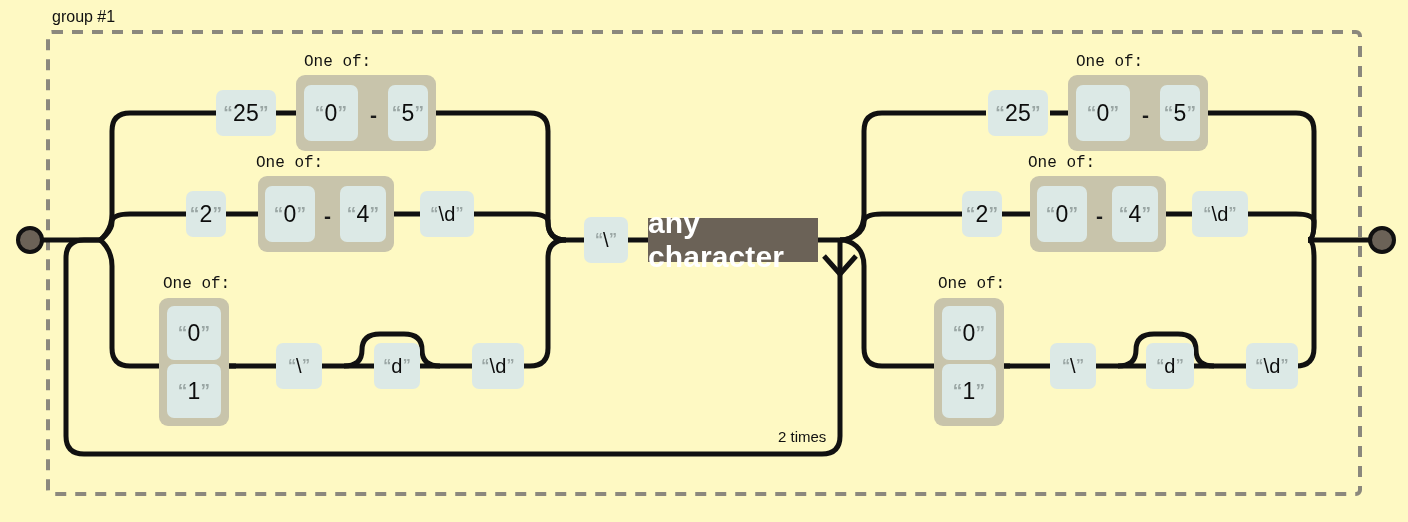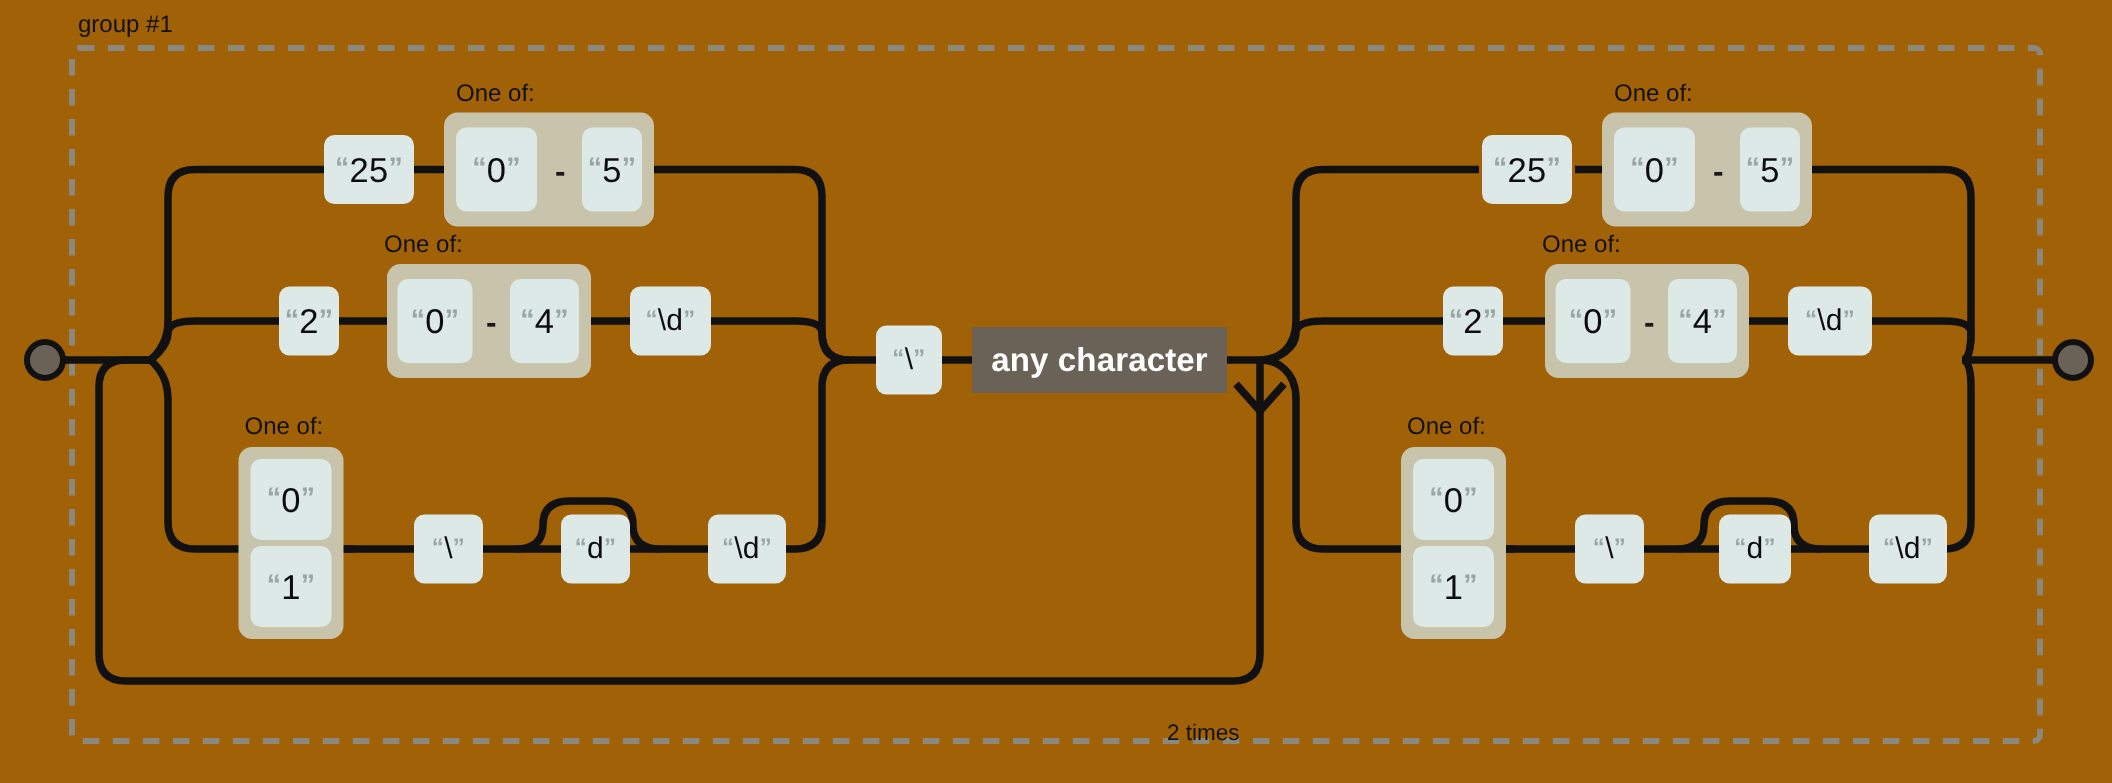--- a/index.html
+++ b/index.html
@@ -1,40 +1,40 @@
 <!DOCTYPE html>
 <html><head>
 <meta charset="utf-8">
 <style>
   html,body{margin:0;padding:0;background:#ffffff;}
   body{font-family:"Liberation Sans",sans-serif;}
-  #stage{position:relative;width:1408px;height:522px;background:#a16207;overflow:hidden;}
+  #stage{position:relative;width:1408px;height:522px;background:#fef9c3;overflow:hidden;}
   #rails{position:absolute;left:0;top:0;width:1408px;height:522px;}
 
   .lbl{position:absolute;color:#111111;font-size:17px;line-height:17px;white-space:nowrap;}
   .lbl.grp{font-size:16px;}
-  .lbl.oneof{font-size:16px;}
+  .lbl.oneof{font-size:16px;font-family:Liberation Mono, monospace;}
   .lbl.times{font-size:15px;}
 
   
   .tok{position:absolute;background:#dce9e6;border-radius:7px;
        display:flex;align-items:center;justify-content:center;
        color:#151515;font-size:23px;font-weight:bold;letter-spacing:.2px;}
   .tok .q{color:#9aa6a4;font-weight:bold;font-size:19px;}
   .tok .v{color:#0d0d0d;font-weight:normal;}
   .tok.sm{font-size:20px;}
   .tok.sm .q{font-size:16px;}
 
   
   .setbox{position:absolute;background:#c8c4ab;border-radius:9px;}
 
   
   .anychar{position:absolute;background:#6b6257;color:#ffffff;
            display:flex;align-items:center;justify-content:center;
-           font-size:22px;font-weight:bold;letter-spacing:.1px;}
+           font-size:30px;font-weight:bold;letter-spacing:.1px;}
 
   
   .dash{position:absolute;color:#1a1a1a;font-size:21px;font-weight:bold;line-height:1;}
 </style>
 </head>
 <body>
 
 <div id="stage">
 
   <svg id="rails" viewBox="0 0 1408 522">
@@ -93,21 +93,21 @@
       <path d="M1298 366 H1296 Q1314 366 1314 348 L1314 258 Q1314 240 1308 240"></path>
       <path d="M1118 366 Q1136 366 1136 350 Q1136 334 1154 334 L1178 334 Q1196 334 1196 350 Q1196 366 1214 366"></path>
     </g>
 
     <circle cx="30" cy="240" r="12" fill="#6b6257" stroke="#111111" stroke-width="4"></circle>
     <circle cx="1382" cy="240" r="12" fill="#6b6257" stroke="#111111" stroke-width="4"></circle>
   </svg>
 
   <div class="lbl grp" style="left:52px;top:8px;">group #1</div>
 
-  <div class="lbl times" style="left:778px;top:480px;">2 times</div>
+  <div class="lbl times" style="left:778px;top:428px;">2 times</div>
 
   <div class="tok" style="left:216px;top:90px;width:60px;height:46px;">
     <span class="q">“</span>
       <span class="v">25</span>
       <span class="q">”</span>
   </div>
 
   <div class="lbl oneof" style="left:304px;top:54px;">One of:</div>
   <div class="setbox" style="left:296px;top:75px;width:140px;height:76px;"></div>
   <div class="tok" style="left:304px;top:85px;width:54px;height:56px;">

